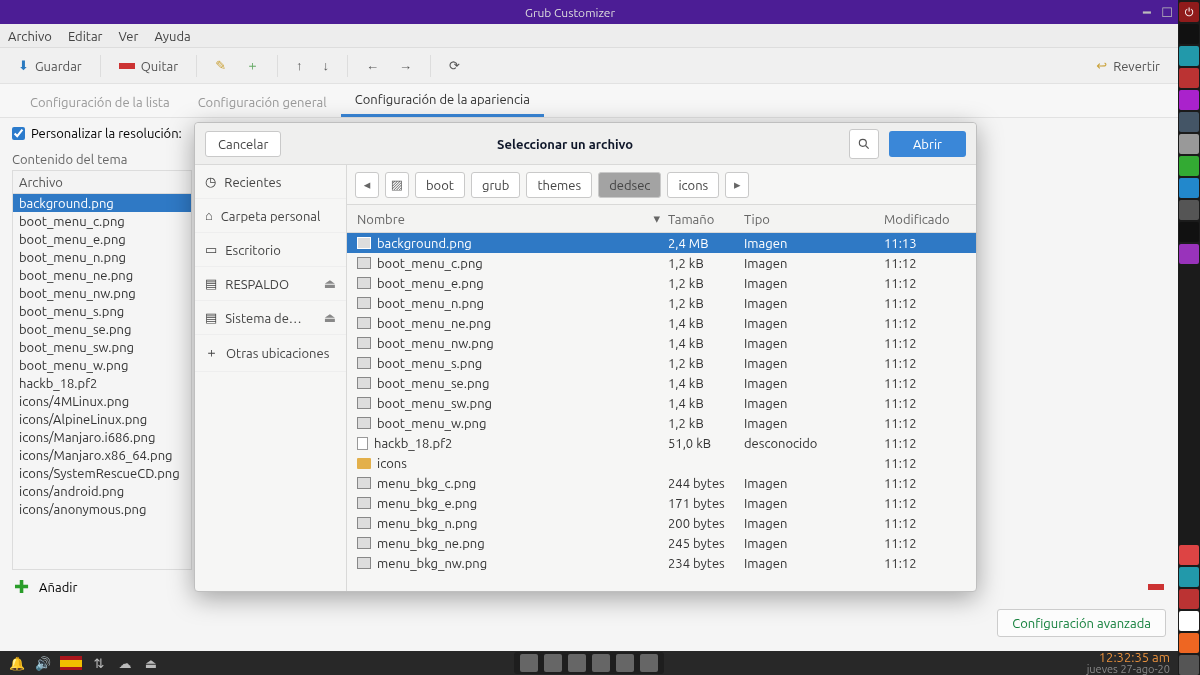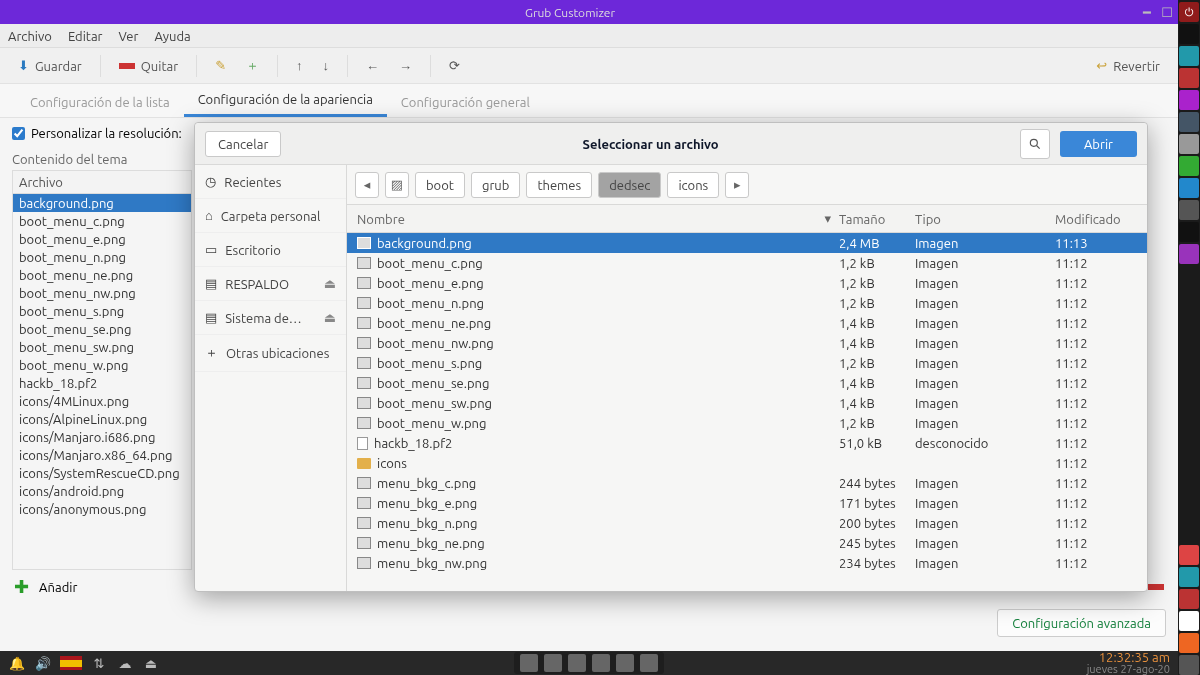--- a/index.html
+++ b/index.html
@@ -1,19 +1,19 @@
 <!DOCTYPE html>
 <html><head>
 <meta charset="utf-8">
 <style>
 * { margin: 0; padding: 0; box-sizing: border-box; font-family: Ubuntu, "Segoe UI", sans-serif; font-size: 13px; }
 body { width: 1200px; height: 675px; background: #2c2c2c; overflow: hidden; position: relative; }
 
 
-.titlebar { height: 24px; background: #6d28d9; color: #ccc; display: flex; align-items: center; padding: 0 6px; }
+.titlebar { height: 24px; background: #4c1d95; color: #ccc; display: flex; align-items: center; padding: 0 6px; }
 .titlebar .title { flex: 1; text-align: center; font-size: 12px; color: #ddd; }
 .titlebar .winbtn { width: 14px; height: 14px; margin-left: 6px; color: #bbb; display: flex; align-items: center; justify-content: center; cursor: default; }
 
 
 .desktop-bar { position: absolute; bottom: 0; left: 0; right: 22px; height: 24px; background: rgba(40,40,40,.85); display: flex; align-items: center; padding: 0 8px; color: #bbb; }
 .desktop-bar .traybtn { width: 18px; height: 18px; margin-right: 8px; display:flex;align-items:center;justify-content:center; }
 .desktop-bar .flag { width: 22px; height: 14px; background: linear-gradient(to bottom, #AA151B 25%, #F1BF00 25% 75%, #AA151B 75%); margin-right: 8px; }
 .desktop-bar .center-tray { position:absolute; left:50%; transform:translateX(-50%); display:flex; gap:6px; background:rgba(0,0,0,.25); padding:2px 6px; border-radius:3px;}
 .desktop-bar .center-tray .app { width:18px;height:18px;background:#666;border-radius:2px;}
 .desktop-bar .clock { margin-left:auto; text-align:right; font-size:10px; line-height:1; color:#e8903c;}
@@ -44,21 +44,21 @@
 .theme-table .tbody { overflow:auto; flex:1;}
 .theme-table .trow { padding:2px 6px; color:#333; white-space:nowrap;}
 .theme-table .trow.sel { background:#2f79c5; color:#fff;}
 .theme-actions { display:flex; align-items:center; gap:10px; padding:6px 2px;}
 .theme-actions .plus{color:#2a9d2a;font-size:18px;}
 .theme-actions .minus{width:16px;height:6px;background:#c33;}
 .adv-row { display:flex; justify-content:flex-end; padding:6px 0;}
 .adv-row button{ padding:6px 14px; background:#fcfcfc; border:1px solid #ccc; border-radius:3px; color:#15803d;}
 
 
-.file-dialog { position:absolute; left:194px; top:122px; width:954px; height:470px; background:#f6f6f5; border:1px solid #bfbfbf; border-radius:4px; box-shadow:0 6px 26px rgba(0,0,0,.35); display:flex; flex-direction:column; }
+.file-dialog { position:absolute; left:194px; top:122px; width:783px; height:470px; background:#f6f6f5; border:1px solid #bfbfbf; border-radius:4px; box-shadow:0 6px 26px rgba(0,0,0,.35); display:flex; flex-direction:column; }
 .fd-header { height:42px; display:flex; align-items:center; padding:0 10px; gap:10px; background:#efefee; border-bottom:1px solid #d9d9d8; border-radius:4px 4px 0 0;}
 .fd-header .cancel{ padding:5px 12px; border:1px solid #c9c9c9; border-radius:3px; background:#fff; color:#444;}
 .fd-header .title{ flex:1; text-align:center; font-weight:600; color:#0f172a;}
 .fd-header .search{ width:30px; height:30px; border:1px solid #c9c9c9; border-radius:3px; background:#fff; display:flex;align-items:center;justify-content:center;}
 .fd-header .open{ padding:6px 24px; background:#3a87d8; color:#fff; border:none; border-radius:3px; font-weight:400;}
 .fd-body { flex:1; display:flex; min-height:0;}
 .fd-side { width:152px; border-right:1px solid #d9d9d8; display:flex; flex-direction:column;}
 .fd-side .srow{ display:flex; align-items:center; gap:8px; padding:9px 10px; color:#444; border-bottom:1px solid #eee;}
 .fd-side .srow .ej{ margin-left:auto; color:#888;}
 .fd-main { flex:1; display:flex; flex-direction:column; min-width:0;}
@@ -157,22 +157,22 @@
       </div>
     <div class="spacer"></div>
     <div class="tbtn">
       <span style="color:#caa23a">↩</span>
       <span>Revertir</span>
     </div>
   </div>
 
   <div class="tabs">
     <div class="tab">Configuración de la lista</div>
+    <div class="tab">Configuración general</div>
     <div class="tab active">Configuración de la apariencia</div>
-    <div class="tab">Configuración general</div>
   </div>
 
   <div class="content">
     <div class="reso-row">
       <input type="checkbox" checked="" style="">
       <span>Personalizar la resolución:</span>
     </div>
     <div class="theme-header">Contenido del tema</div>
     <div class="theme-table" style="max-width:180px">
       <div class="th">Archivo</div>

